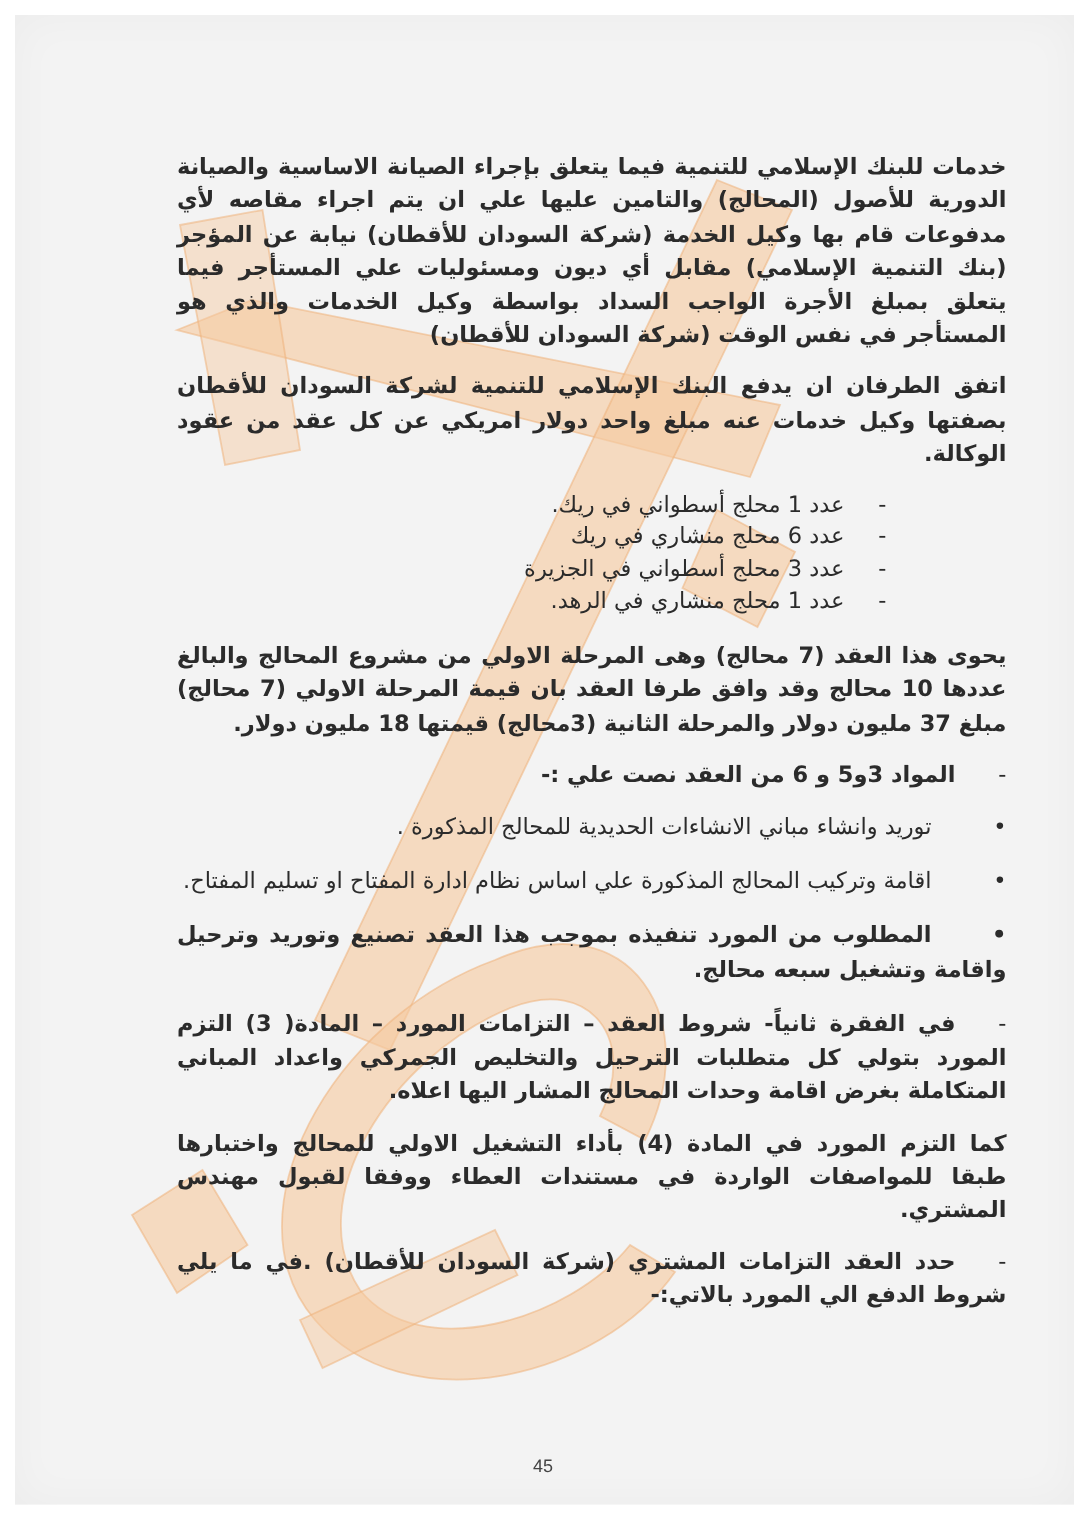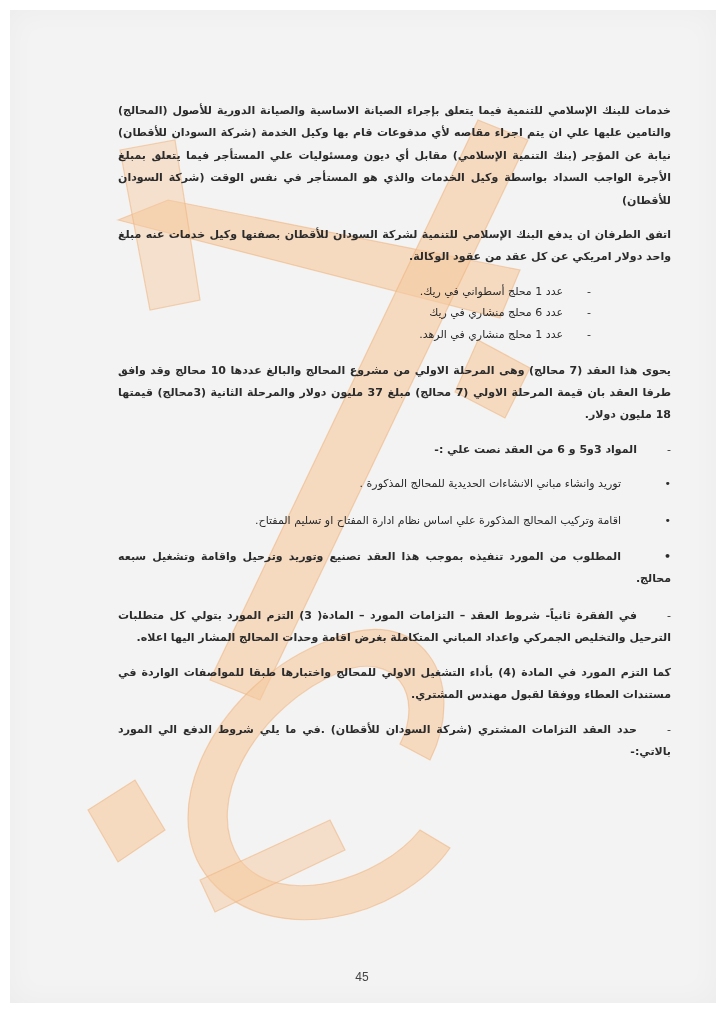--- a/index.html
+++ b/index.html
@@ -7,21 +7,21 @@
   .page {
     position: absolute; left: 10px; top: 10px; width: 706px; height: 993px;
     background: #f3f3f3;
     box-shadow: inset 0 0 30px rgba(0,0,0,0.03);
   }
   .watermark { position: absolute; left: 0; top: 0; width: 724px; height: 1024px; pointer-events: none; }
   .content {
     position: absolute; left: 118px; top: 100px; width: 553px;
     direction: rtl; text-align: justify;
     font-family: "DejaVu Sans", "Liberation Sans", sans-serif;
-    font-size: 11px; line-height: 22.4px; color: #2b2b2b;
+    font-size: 15px; line-height: 22.4px; color: #2b2b2b;
     font-weight: bold;
   }
   .para { margin: 0 0 12px 0; }
   .dash-para { margin: 0 0 12px 0; }
   .dash-para .mark { display: inline-block; width: 34px; font-weight: normal; }
   .sites { margin: 2px 0 14px 0; padding-right: 80px; list-style: none; font-weight: normal; line-height: 21.6px; }
   .sites li { white-space: nowrap; }
   .sites li .mark { display: inline-block; width: 28px; }
   .bullet { margin: 0 0 14px 0; font-weight: normal; }
   .bullet .mark { display: inline-block; width: 50px; text-align: right; padding-right: 0; }
@@ -57,20 +57,21 @@
 
 <div class="content">
   <p class="para">خدمات للبنك الإسلامي للتنمية فيما يتعلق بإجراء الصيانة الاساسية والصيانة الدورية للأصول (المحالج) والتامين عليها علي ان يتم اجراء مقاصه لأي مدفوعات قام بها وكيل الخدمة (شركة السودان للأقطان) نيابة عن المؤجر (بنك التنمية الإسلامي) مقابل أي ديون ومسئوليات علي المستأجر فيما يتعلق بمبلغ الأجرة الواجب السداد بواسطة وكيل الخدمات والذي هو المستأجر في نفس الوقت (شركة السودان للأقطان)</p>
 
   <p class="para">اتفق الطرفان ان يدفع البنك الإسلامي للتنمية لشركة السودان للأقطان بصفتها وكيل خدمات عنه مبلغ واحد دولار امريكي عن كل عقد من عقود الوكالة.</p>
 
 
   <ul class="sites">
     <li><span class="mark">-</span><span>عدد 1 محلج أسطواني في ريك.</span></li>
     <li><span class="mark">-</span><span>عدد 6 محلج منشاري في ريك</span></li>
+    <li><span class="mark">-</span><span>عدد 3 محلج أسطواني في الجزيرة</span></li>
     <li><span class="mark">-</span><span>عدد 1 محلج منشاري في الرهد.</span></li>
   </ul>
 
   <p class="para">يحوى هذا العقد (7 محالج)  وهى المرحلة الاولي من مشروع المحالج والبالغ عددها 10 محالج وقد وافق طرفا العقد بان قيمة المرحلة الاولي (7 محالج) مبلغ 37 مليون دولار والمرحلة الثانية (3محالج) قيمتها 18 مليون دولار.</p>
 
   <p class="dash-para">
     <span class="mark">-</span><span>المواد 3و5 و 6 من العقد نصت علي :-</span>
   </p>
 
   <p class="bullet">

